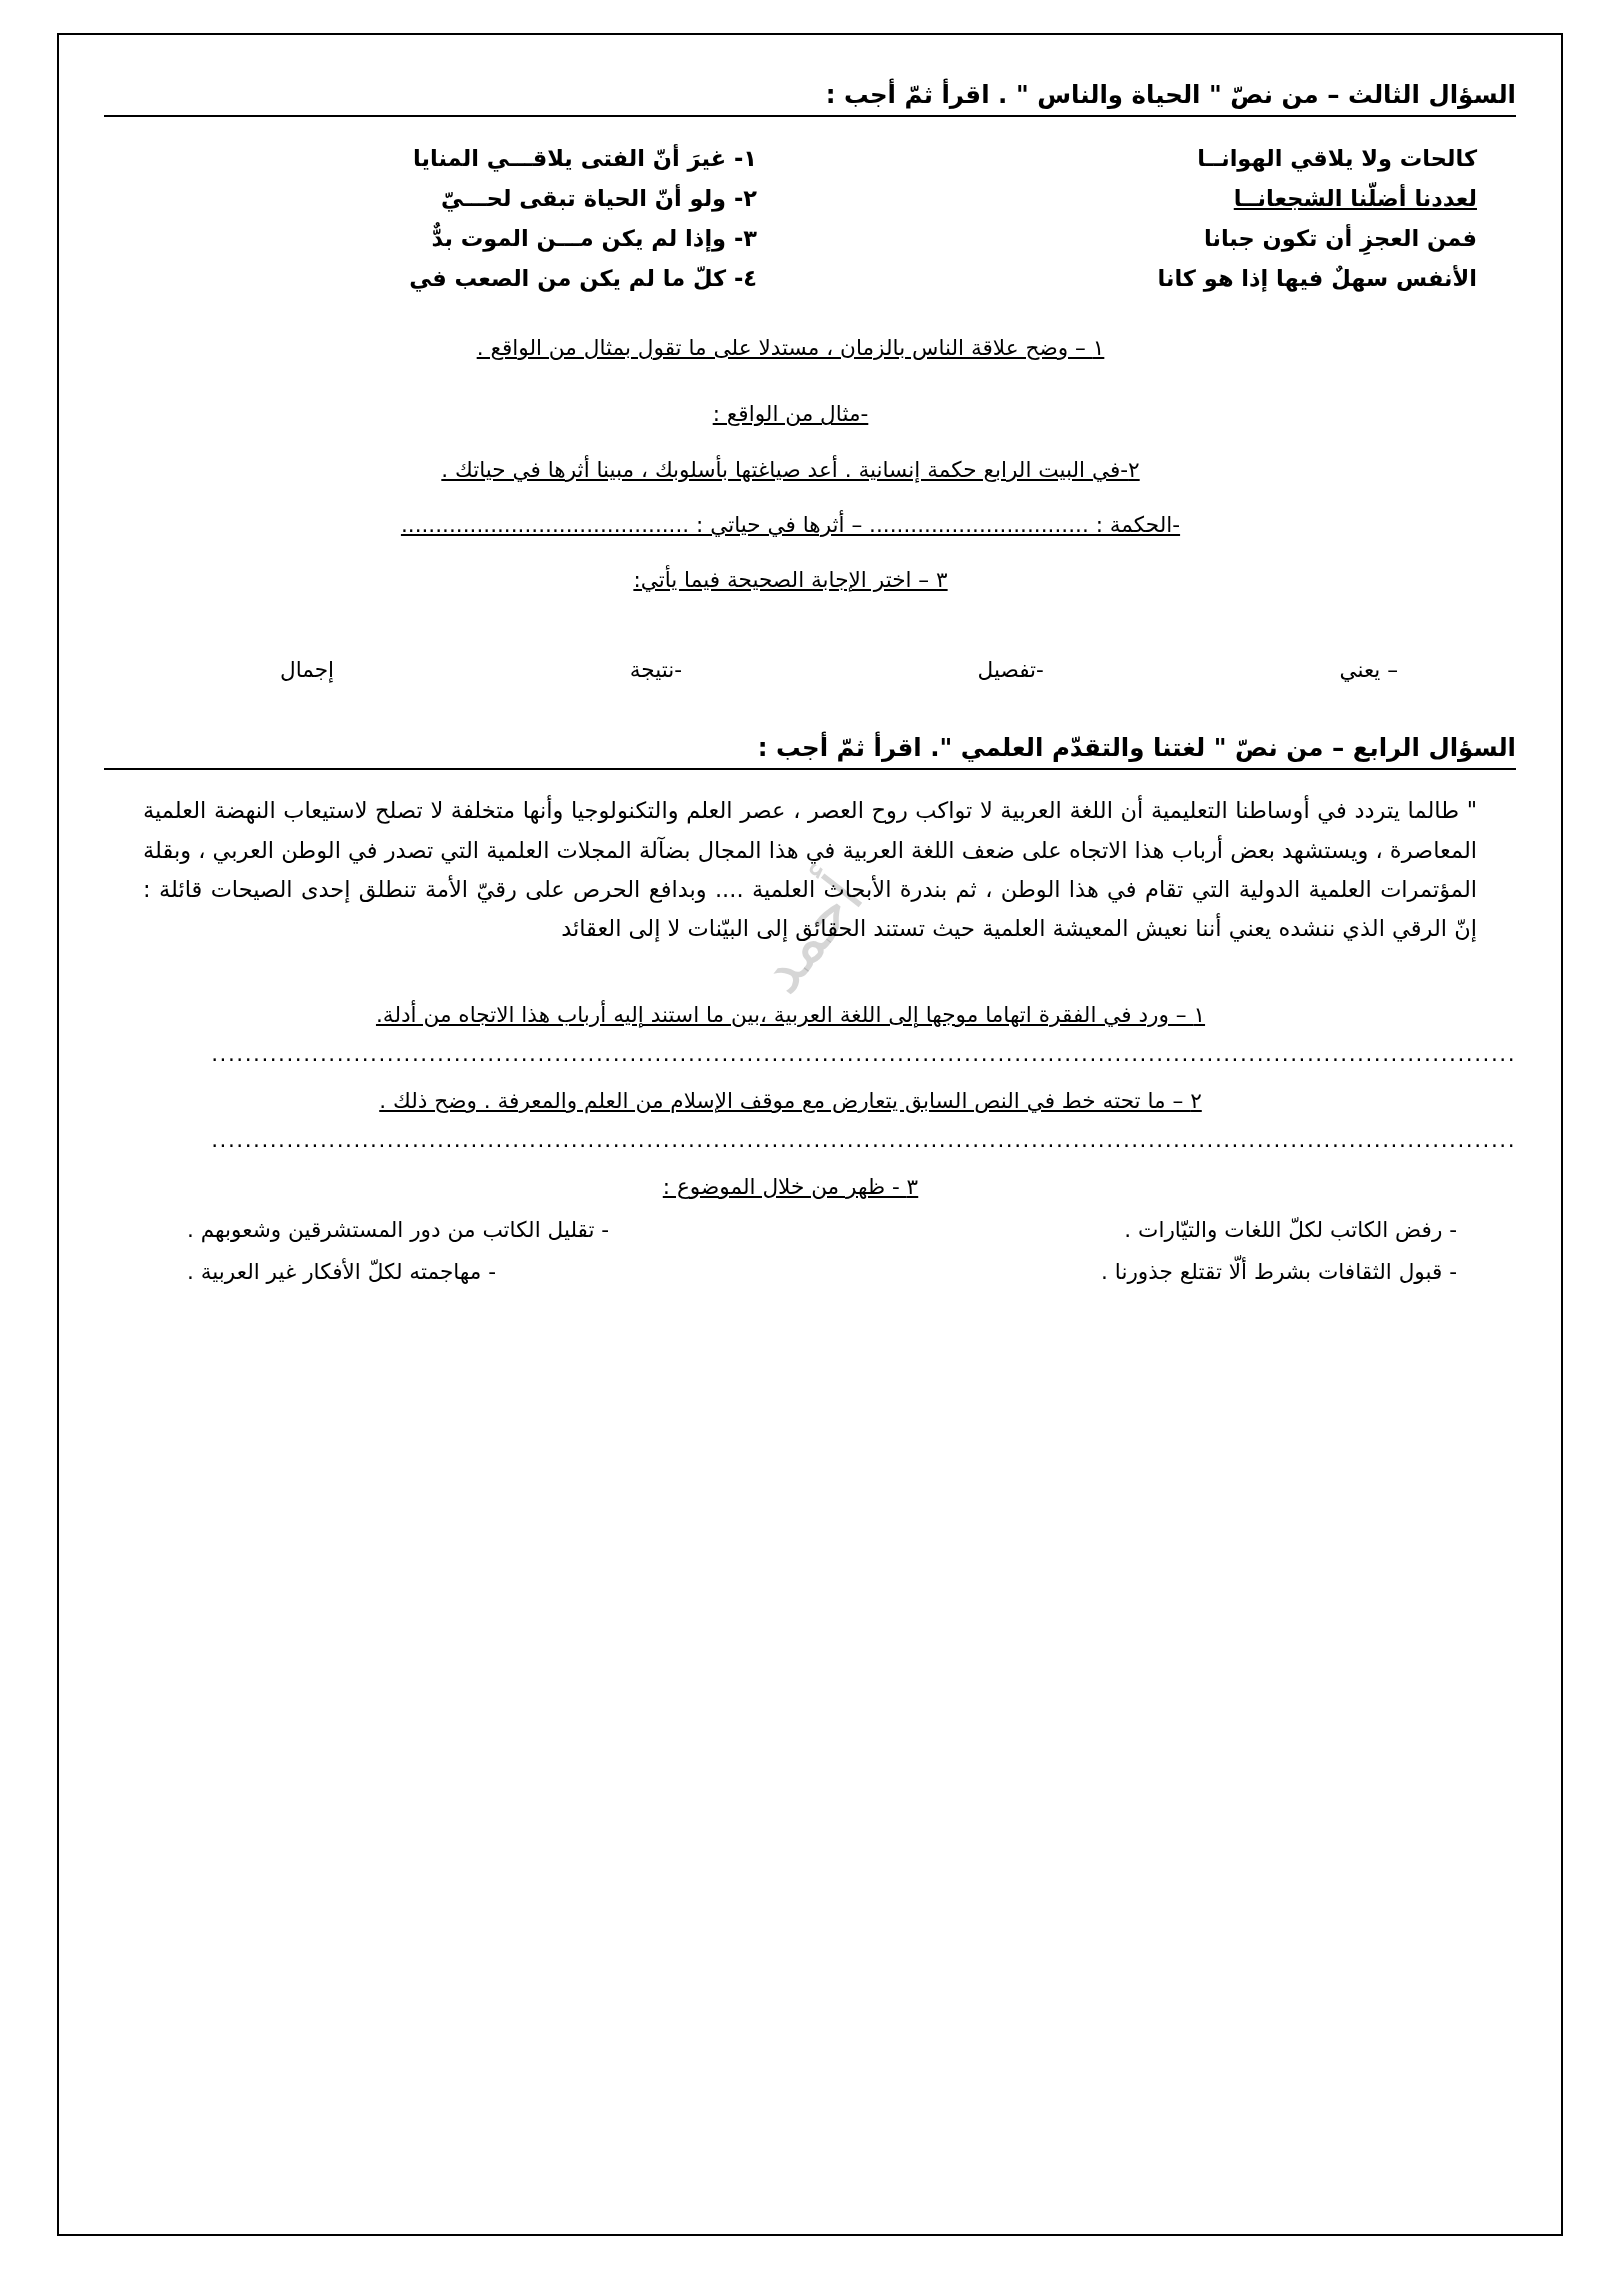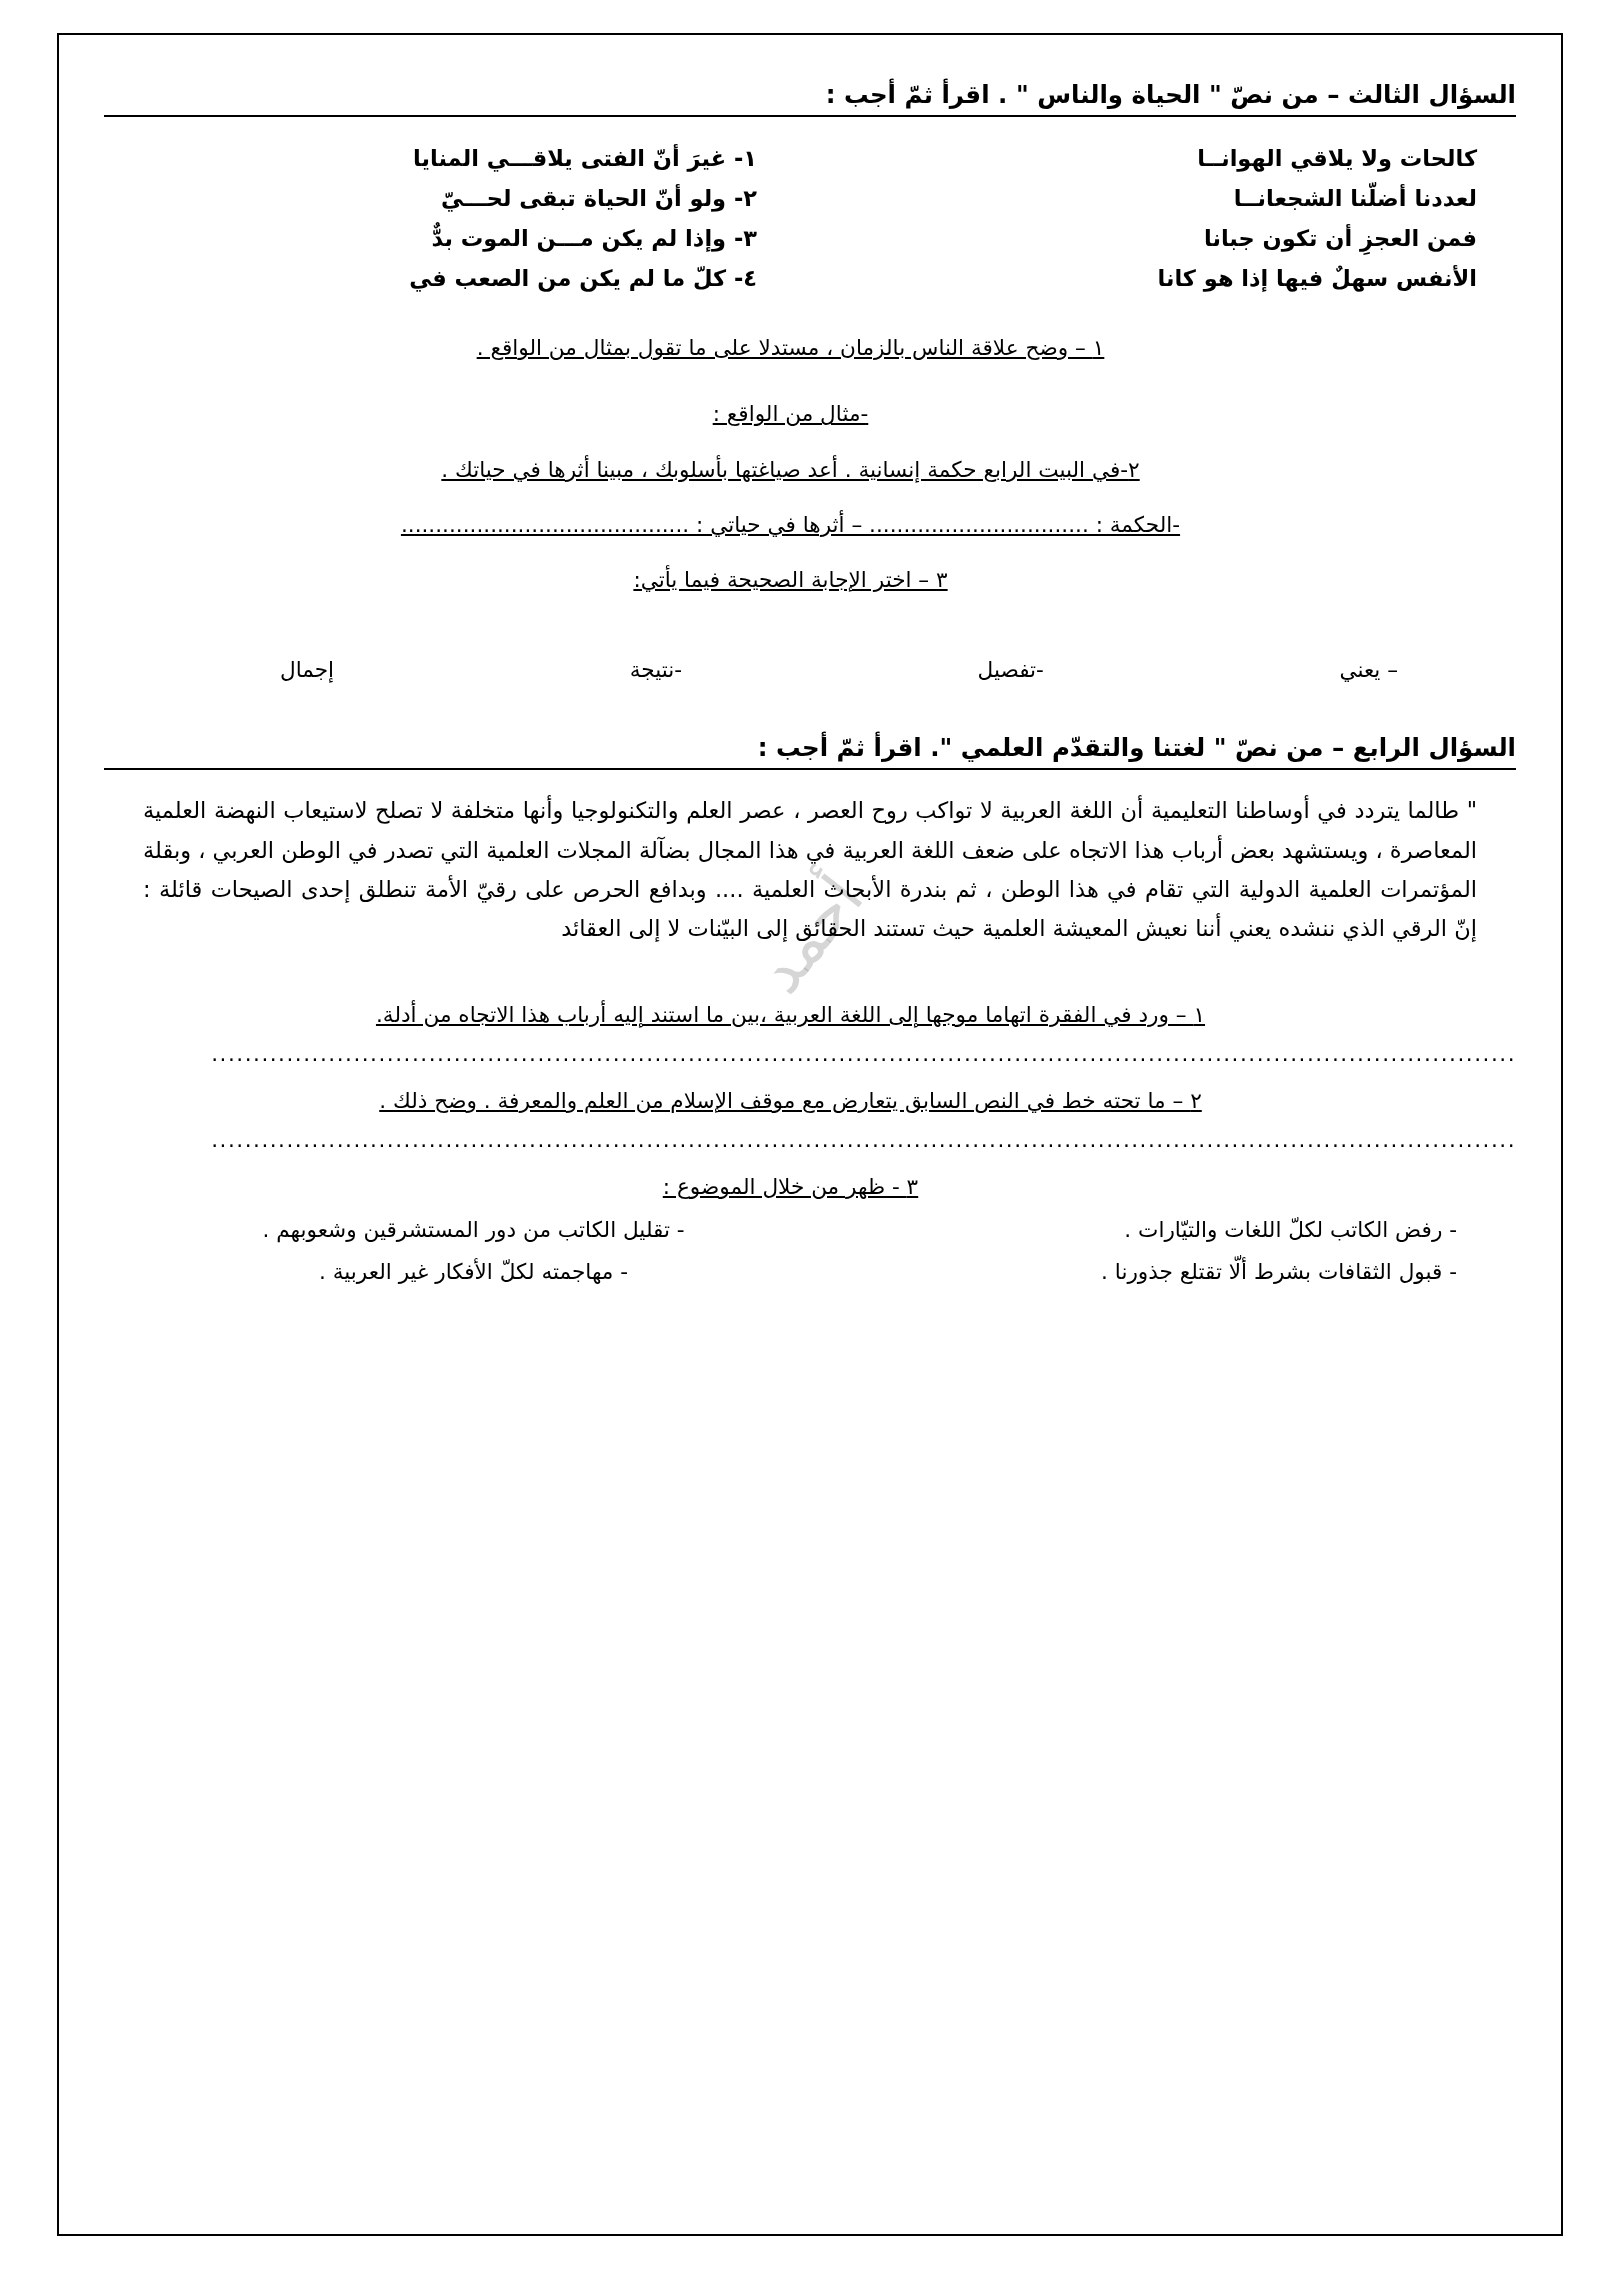--- a/index.html
+++ b/index.html
@@ -60,21 +60,21 @@
   .poem td.sadr {
     width: 50%;
     text-align: right;
     padding-right: 53px;
   }
   .poem td.ajuz {
     width: 50%;
     text-align: right;
     padding-right: 39px;
   }
-  .ul { }
+  .ul { text-decoration: underline; }
 
   
   .line {
     font-size: 21.6px;
     line-height: 1.55;
     text-align: center;
     margin: 0 0 9.8px 0;
     text-decoration: underline;
   }
   .line.ind { padding-right: 39px; }
@@ -109,21 +109,21 @@
   
   .twocol {
     display: flex;
     flex-direction: row;
     justify-content: space-between;
     font-size: 21.6px;
     margin: 13.7px 59px 0 59px;
   }
   .twocol .col { width: 48%; }
   .twocol .col.right { text-align: right; }
-  .twocol .col.left { text-align: center; }
+  .twocol .col.left { text-align: left; margin-left: 24px; }
   .twocol .col div { margin-bottom: 17.6px; white-space: nowrap; }
 
   
   .watermark {
     position: absolute;
     left: 50%;
     top: 863px;
     transform: translateX(-50%) rotate(-52deg);
     font-size: 63px;
     color: rgba(120,120,120,0.30);

